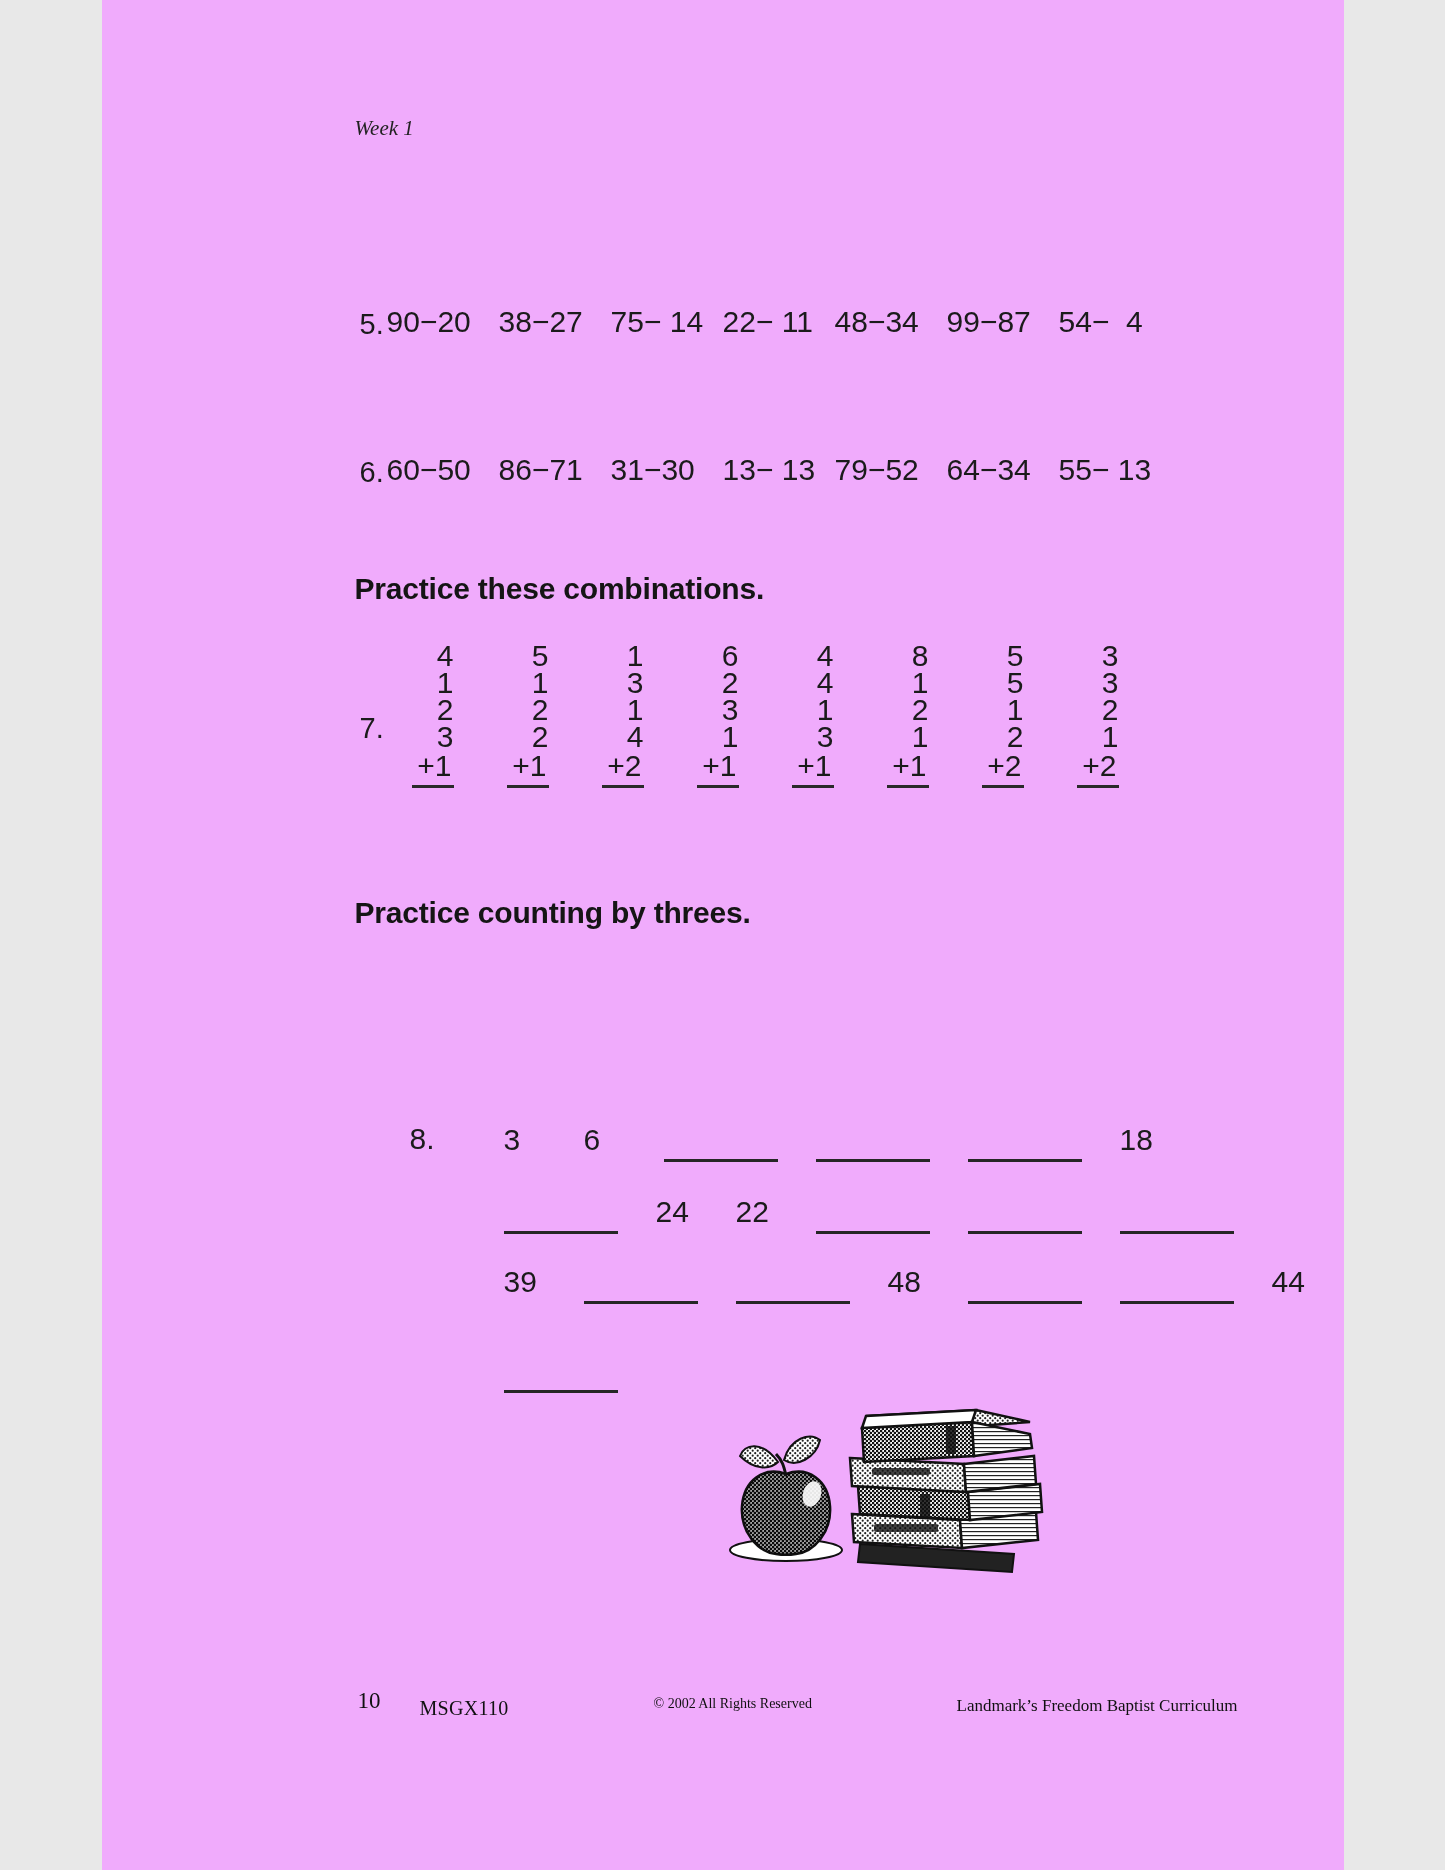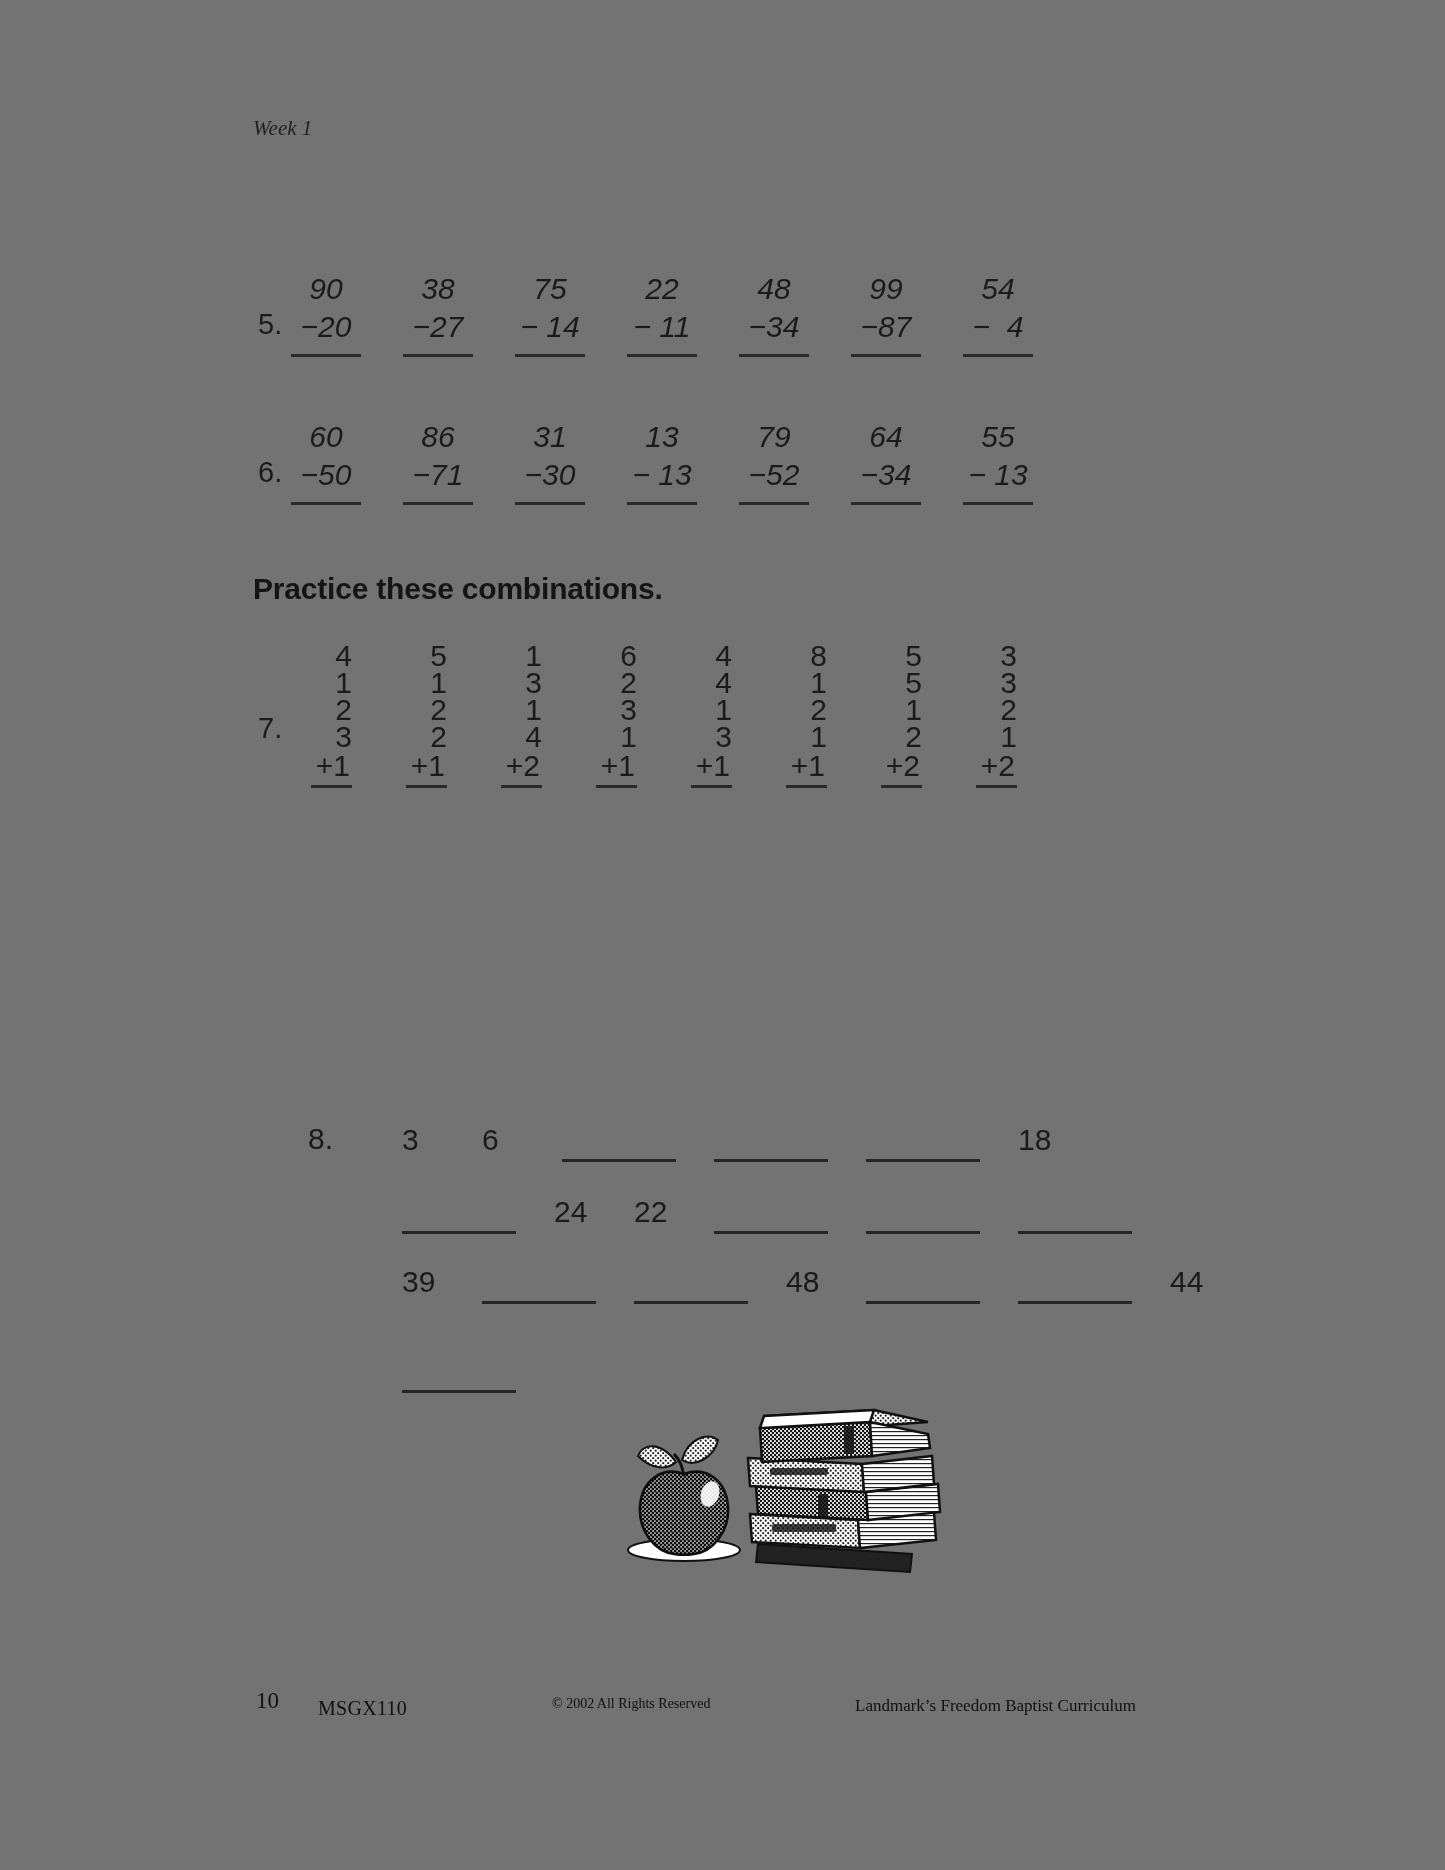--- a/index.html
+++ b/index.html
@@ -1,20 +1,20 @@
 <!DOCTYPE html>
 <html><head>
 <meta charset="utf-8">
 <style>
   html,body{margin:0;padding:0;background:#e8e8e8;}
   .page{
     position:relative;
-    width:1445px;height:1870px;
+    width:1242px;height:1870px;
     margin:0 auto;
-    background:#737373;
+    background:#f0abfc;
     color:#1d1d1d;
     font-family:"Liberation Sans", sans-serif;
     overflow:hidden;
   }
   .week{
     position:absolute;left:253px;top:116px;
     font-family:"Liberation Serif", serif;
     font-style:italic;font-size:21px;color:#222;
   }
   .heading{
@@ -25,21 +25,21 @@
   #h-combo{top:572px;}
   #h-count{top:896px;}
 
   
   .sub-rows .sub-row{position:absolute;left:258px;display:flex;}
   #sub-rows .sub-row:nth-child(1){top:270px;}
   #sub-rows .sub-row:nth-child(2){top:418px;}
   .row-label{width:27px;font-size:29px;padding-top:38px;color:#1b1b1b;}
   .prob{
     width:112px;box-sizing:border-box;padding-right:30px;
-    display:flex;flex-direction:column;align-items:center;font-style:italic;
+    display:flex;flex-direction:row;align-items:flex-end;
   }
   .num{font-size:30px;line-height:38px;white-space:pre;color:#1b1b1b;}
   .ans-line{width:70px;border-top:3px solid #2a2a2a;margin-top:8px;height:0;}
 
   
   #combo{position:absolute;left:285px;top:642px;display:flex;}
   .combo-label{position:absolute;left:258px;top:712px;font-size:29px;color:#1b1b1b;}
   .combo-col{
     width:95px;box-sizing:border-box;padding-right:28px;
     display:flex;flex-direction:column;align-items:flex-end;
@@ -210,20 +210,21 @@
       </div>
       <div class="combo-col">
         <div class="combo-digit">3</div>
         <div class="combo-digit">3</div>
         <div class="combo-digit">2</div>
         <div class="combo-digit">1</div>
         <div class="combo-final">+2</div>
       </div>
     </div>
 
+  <h1 class="heading" id="h-count">Practice counting by threes.</h1>
   <div class="count-label">8.</div>
   <div class="count-row" id="count-row-0">
       <div class="count-num">3</div>
       <div class="count-num">6</div>
       <div class="blank-line"></div>
       <div class="blank-line"></div>
       <div class="blank-line"></div>
       <div class="count-num">18</div>
     </div>
   <div class="count-row" id="count-row-1">

